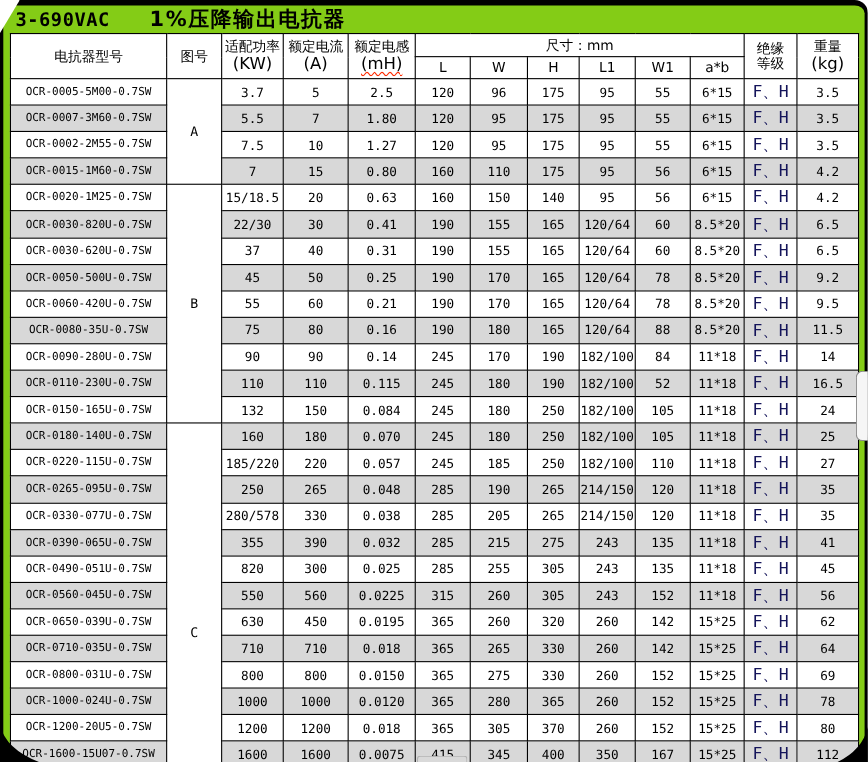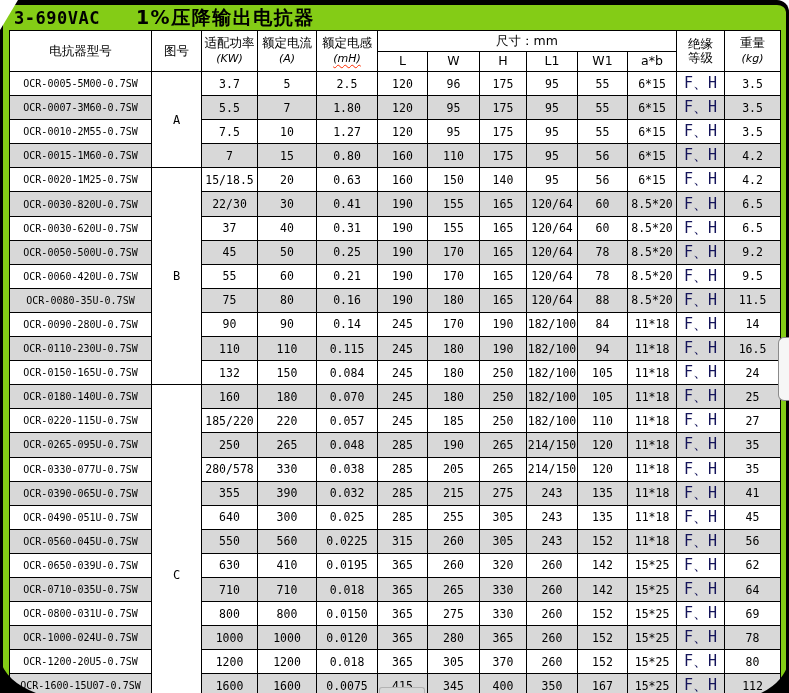--- a/index.html
+++ b/index.html
@@ -23,21 +23,21 @@
     border:1px solid #000;text-align:center;vertical-align:middle;
     padding:0;overflow:hidden;color:#000;
   }
   .spec thead th{
     font-family:"DejaVu Sans",sans-serif;font-size:12.5px;font-weight:normal;
     background:#fff;line-height:1.15;
   }
   .spec thead tr.h1 th{height:20px;}
   .spec thead tr.h2 th{height:19px;}
   th.size-col{font-family:"DejaVu Sans Mono",monospace;font-size:11px;}
-  .unit{font-size:11px;font-style:italic;}
+  .unit{font-size:15px;}
   .unit-wavy{text-decoration:underline wavy #ff2a00 1px;text-underline-offset:2px;}
 
   .spec tbody tr{height:24.1px;}
   .spec tbody td{font-family:"DejaVu Sans Mono",monospace;font-size:11.5px;background:#fff;}
   .spec tbody tr.striped td{background:#d8d8d8;}
   .spec td.cell-model{font-size:10px;}
   .spec td.cell-grade{font-size:15px;color:#14145a;letter-spacing:0;}
   .spec td.cell-group{
     background:#fff !important;font-size:12px;vertical-align:middle;
   }
@@ -149,21 +149,21 @@
           <td class="cell-L">120</td>
           <td class="cell-W">95</td>
           <td class="cell-H">175</td>
           <td class="cell-L1">95</td>
           <td class="cell-W1">55</td>
           <td class="cell-ab">6*15</td>
           <td class="cell-grade">F、H</td>
           <td class="cell-weight">3.5</td>
         </tr>
         <tr>
-          <td class="cell-model">OCR-0010-2M55-0.7SW</td>
+          <td class="cell-model">OCR-0002-2M55-0.7SW</td>
           <td class="cell-power">7.5</td>
           <td class="cell-current">10</td>
           <td class="cell-inductance">1.27</td>
           <td class="cell-L">120</td>
           <td class="cell-W">95</td>
           <td class="cell-H">175</td>
           <td class="cell-L1">95</td>
           <td class="cell-W1">55</td>
           <td class="cell-ab">6*15</td>
           <td class="cell-grade">F、H</td>
@@ -284,21 +284,21 @@
         </tr>
         <tr class="striped">
           <td class="cell-model">OCR-0110-230U-0.7SW</td>
           <td class="cell-power">110</td>
           <td class="cell-current">110</td>
           <td class="cell-inductance">0.115</td>
           <td class="cell-L">245</td>
           <td class="cell-W">180</td>
           <td class="cell-H">190</td>
           <td class="cell-L1">182/100</td>
-          <td class="cell-W1">94</td>
+          <td class="cell-W1">52</td>
           <td class="cell-ab">11*18</td>
           <td class="cell-grade">F、H</td>
           <td class="cell-weight">16.5</td>
         </tr>
         <tr>
           <td class="cell-model">OCR-0150-165U-0.7SW</td>
           <td class="cell-power">132</td>
           <td class="cell-current">150</td>
           <td class="cell-inductance">0.084</td>
           <td class="cell-L">245</td>
@@ -376,21 +376,21 @@
           <td class="cell-W">215</td>
           <td class="cell-H">275</td>
           <td class="cell-L1">243</td>
           <td class="cell-W1">135</td>
           <td class="cell-ab">11*18</td>
           <td class="cell-grade">F、H</td>
           <td class="cell-weight">41</td>
         </tr>
         <tr>
           <td class="cell-model">OCR-0490-051U-0.7SW</td>
-          <td class="cell-power">640</td>
+          <td class="cell-power">820</td>
           <td class="cell-current">300</td>
           <td class="cell-inductance">0.025</td>
           <td class="cell-L">285</td>
           <td class="cell-W">255</td>
           <td class="cell-H">305</td>
           <td class="cell-L1">243</td>
           <td class="cell-W1">135</td>
           <td class="cell-ab">11*18</td>
           <td class="cell-grade">F、H</td>
           <td class="cell-weight">45</td>
@@ -405,21 +405,21 @@
           <td class="cell-H">305</td>
           <td class="cell-L1">243</td>
           <td class="cell-W1">152</td>
           <td class="cell-ab">11*18</td>
           <td class="cell-grade">F、H</td>
           <td class="cell-weight">56</td>
         </tr>
         <tr>
           <td class="cell-model">OCR-0650-039U-0.7SW</td>
           <td class="cell-power">630</td>
-          <td class="cell-current">410</td>
+          <td class="cell-current">450</td>
           <td class="cell-inductance">0.0195</td>
           <td class="cell-L">365</td>
           <td class="cell-W">260</td>
           <td class="cell-H">320</td>
           <td class="cell-L1">260</td>
           <td class="cell-W1">142</td>
           <td class="cell-ab">15*25</td>
           <td class="cell-grade">F、H</td>
           <td class="cell-weight">62</td>
         </tr>

